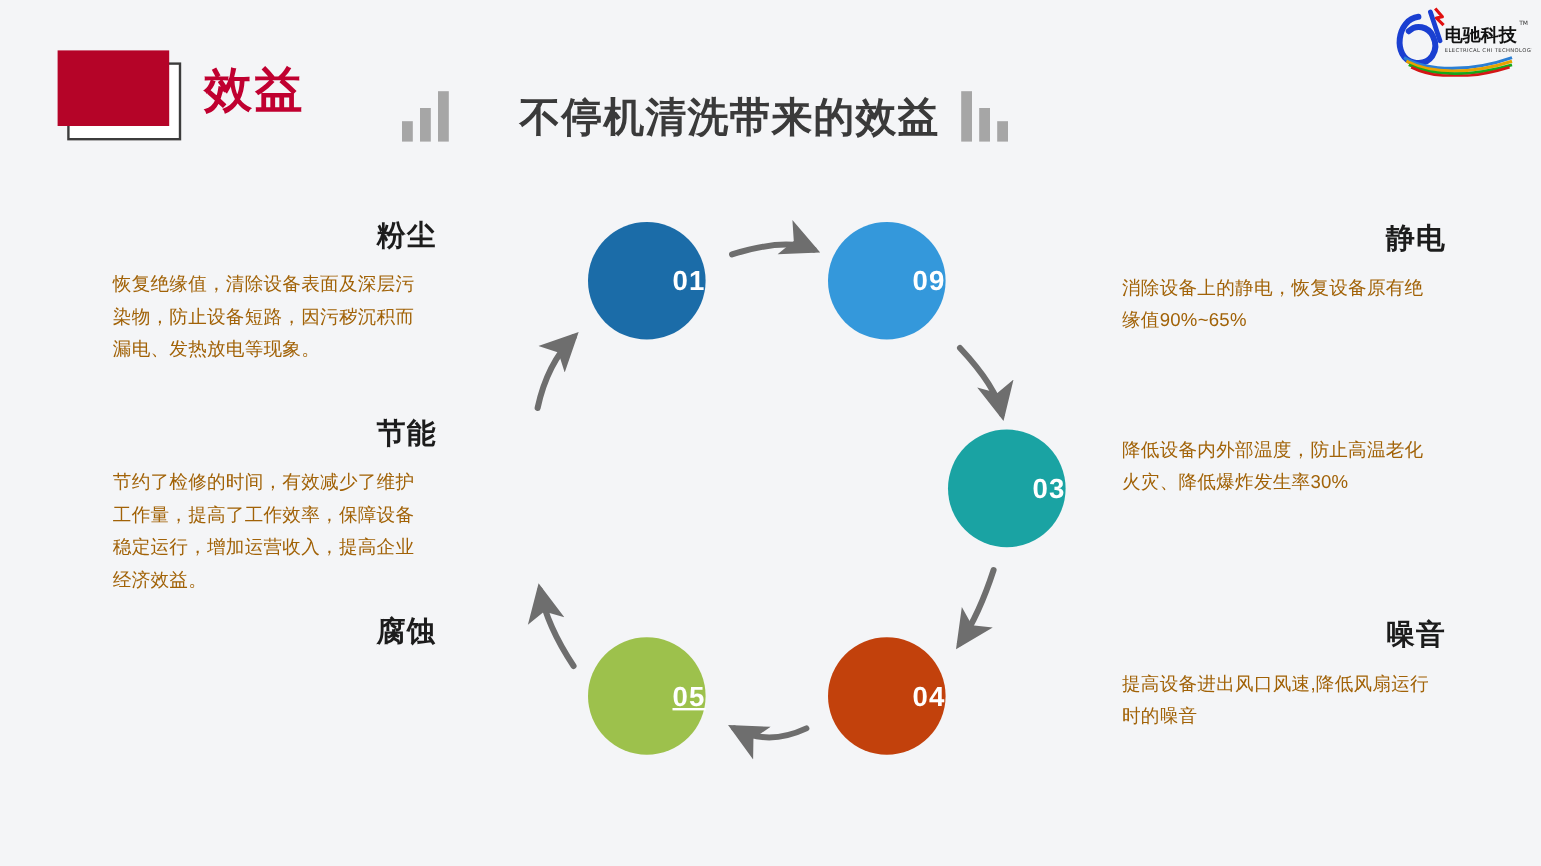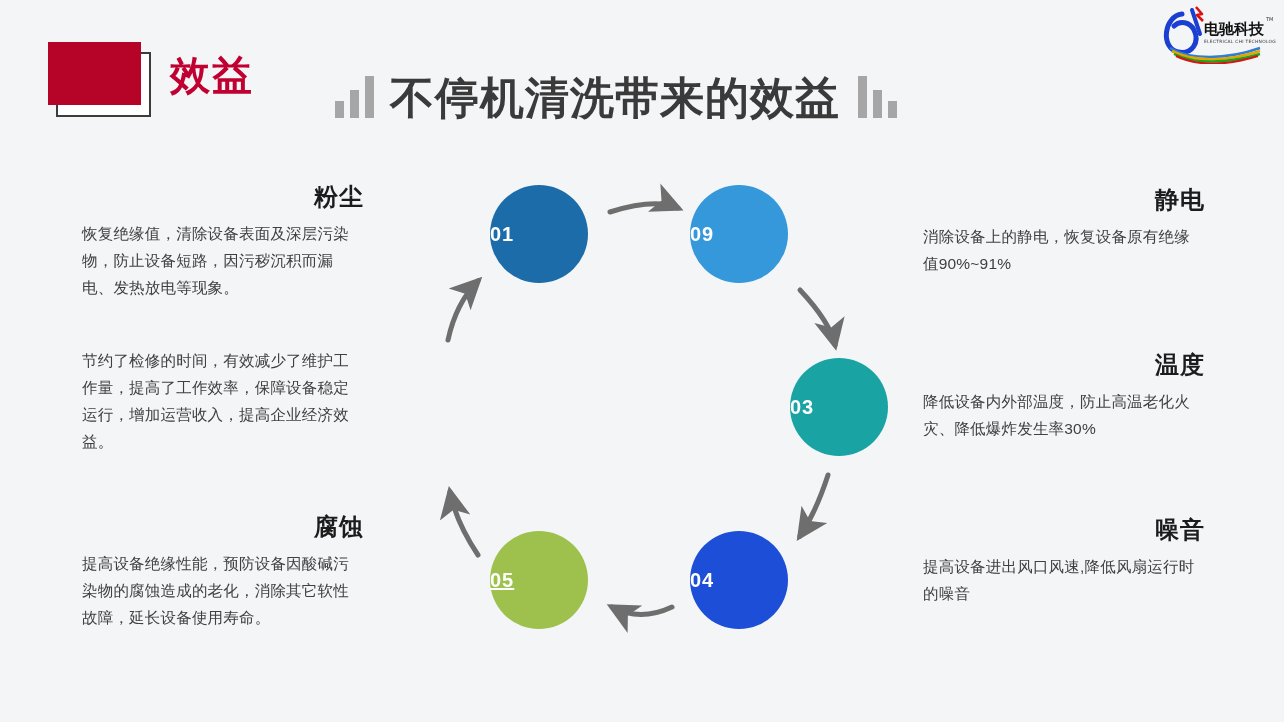--- a/index.html
+++ b/index.html
@@ -81,26 +81,27 @@
   .bars-left { margin-right: 16px; }
   .bars-left .b1 { height: 17px; }
   .bars-left .b2 { height: 28px; }
   .bars-left .b3 { height: 42px; }
   .bars-right { margin-left: 18px; }
   .bars-right .b1 { height: 42px; }
   .bars-right .b2 { height: 28px; }
   .bars-right .b3 { height: 17px; }
 
   .main-title {
-    font-size: 44px;
+    font-size: 34px;
     font-weight: bold;
     color: #3a3a3a;
     line-height: 52px;
     letter-spacing: 1px;
     white-space: nowrap;
+    margin-left: 43px;
   }
 
   
   .logo {
     position: absolute;
     right: 8px;
     top: 4px;
     width: 120px;
     height: 60px;
   }
@@ -115,23 +116,23 @@
     height: 722px;
     pointer-events: none;
   }
   .node {
     position: absolute;
     width: 98px;
     height: 98px;
     border-radius: 50%;
     display: flex;
     align-items: center;
-    justify-content: flex-start;
+    justify-content: flex-end;
     color: #ffffff;
-    font-size: 20px;
+    font-size: 23px;
     font-weight: bold;
     letter-spacing: 1px;
   }
   .n1 { left: 490px; top: 185px; }
   .n2 { left: 690px; top: 185px; }
   .n3 { left: 790px; top: 358px; }
   .n4 { left: 690px; top: 531px; }
   .n5 { left: 490px; top: 531px; text-decoration: underline; }
   .n6 { left: 390px; top: 358px; }
 
@@ -143,23 +144,23 @@
   .block h3 {
     margin: 0 0 8px 0;
     font-size: 24px;
     font-weight: bold;
     color: #1c1c1c;
     letter-spacing: 1px;
     line-height: 30px;
     text-align: right;
   }
   .block p {
-    margin: 0;
+    margin: 12px;
     font-size: 15.5px;
-    color: #404040;
+    color: #a16207;
     line-height: 27px;
     letter-spacing: 0.2px;
   }
   .block.left { left: 82px; text-align: left; }
   .block.left h3 { }
   .block.right { left: 923px; text-align: left; }
 
   .blk-dust   { top: 182px; }
   .blk-energy { top: 347px; }
   .blk-corr   { top: 512px; }
@@ -225,48 +226,47 @@
 
   <div class="node n1" style="background:#1b6ca8">
     <span>01</span>
   </div>
   <div class="node n2" style="background:#3498db">
     <span>09</span>
   </div>
   <div class="node n3" style="background:#1aa3a3">
     <span>03</span>
   </div>
-  <div class="node n4" style="background:#1d4ed8">
+  <div class="node n4" style="background:#c2410c">
     <span>04</span>
   </div>
   <div class="node n5" style="background:#9dc14c">
     <span>05</span>
   </div>
 
   <div class="block left blk-dust">
     <h3>粉尘</h3>
     <p>恢复绝缘值，清除设备表面及深层污染物，防止设备短路，因污秽沉积而漏电、发热放电等现象。</p>
   </div>
 
   <div class="block left blk-energy">
+    <h3>节能</h3>
     <p>节约了检修的时间，有效减少了维护工作量，提高了工作效率，保障设备稳定运行，增加运营收入，提高企业经济效益。</p>
   </div>
 
   <div class="block left blk-corr">
     <h3>腐蚀</h3>
-    <p>提高设备绝缘性能，预防设备因酸碱污染物的腐蚀造成的老化，消除其它软性故障，延长设备使用寿命。</p>
   </div>
 
   <div class="block right blk-static">
     <h3>静电</h3>
-    <p>消除设备上的静电，恢复设备原有绝缘值90%~91%</p>
+    <p>消除设备上的静电，恢复设备原有绝缘值90%~65%</p>
   </div>
 
   <div class="block right blk-temp">
-    <h3>温度</h3>
     <p>降低设备内外部温度，防止高温老化火灾、降低爆炸发生率30%</p>
   </div>
 
   <div class="block right blk-noise">
     <h3>噪音</h3>
     <p>提高设备进出风口风速,降低风扇运行时的噪音</p>
   </div>
 
 </div>
 

